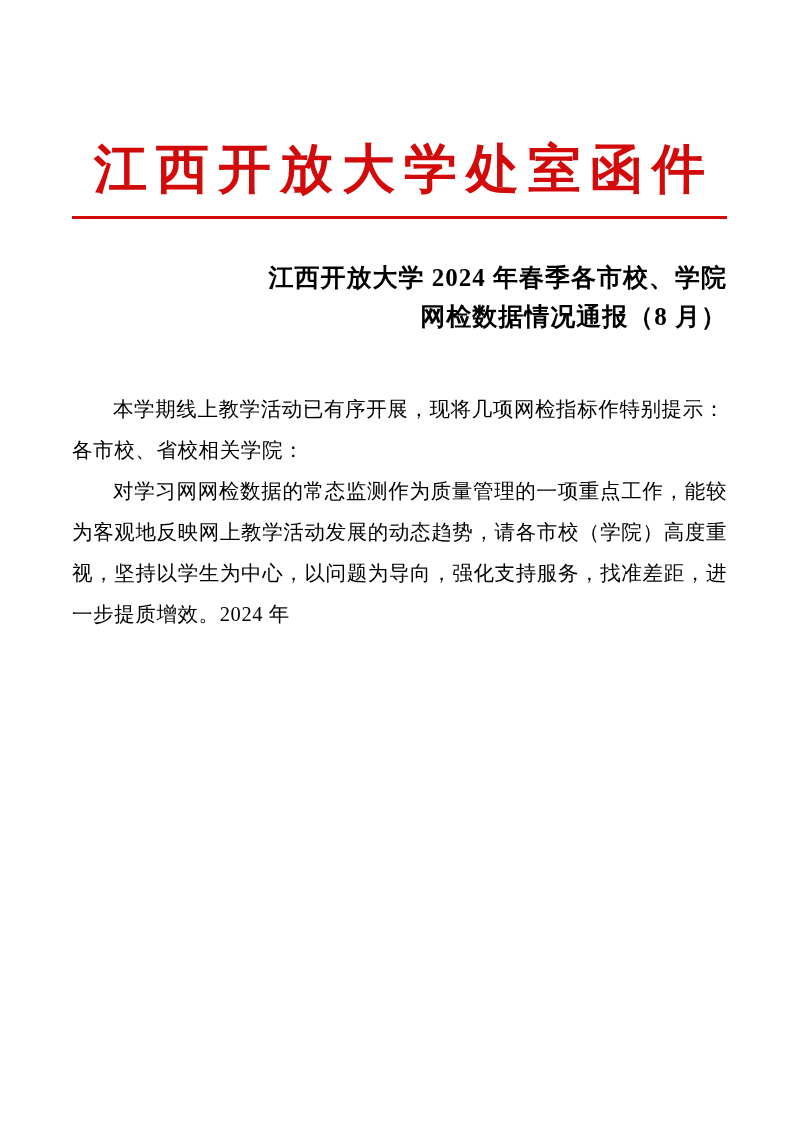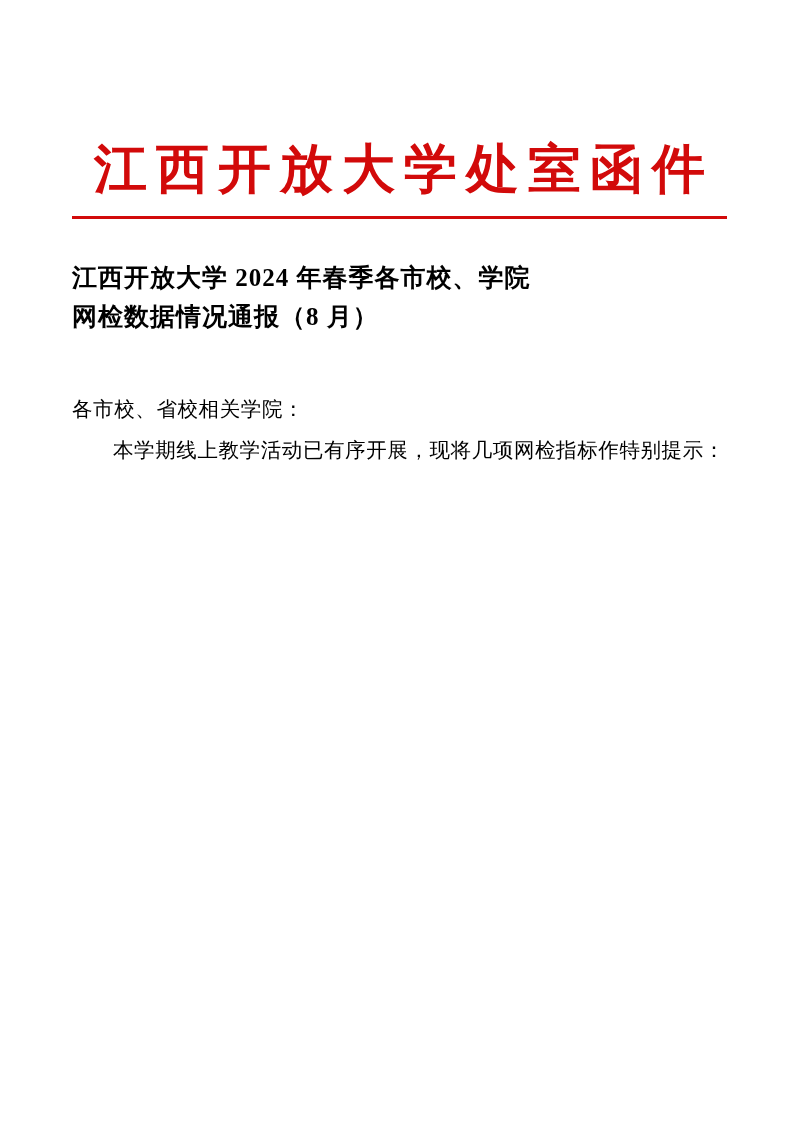--- a/index.html
+++ b/index.html
@@ -37,21 +37,21 @@
     white-space: nowrap;
   }
   .masthead-rule {
     margin-top: 18px;
     height: 3px;
     background: #d20a0a;
     width: 100%;
   }
   .doc-title {
     margin-top: 40px;
-    text-align: left;
+    text-align: right;
     font-family: "Liberation Serif", "DejaVu Serif", serif;
     font-weight: bold;
     font-size: 25px;
     line-height: 1.55;
     letter-spacing: 1px;
   }
   .doc-title .line {
     display: block;
     white-space: nowrap;
   }
@@ -79,17 +79,18 @@
     <div class="masthead-title">江西开放大学处室函件</div>
     <div class="masthead-rule"></div>
   </div>
 
   <div class="doc-title">
     <span class="line">江西开放大学 2024 年春季各市校、学院</span>
     <span class="line">网检数据情况通报（8 月）</span>
   </div>
 
   <div class="body-block">
+    <p class="para indent">本学期线上教学活动已有序开展，现将几项网检指标作特别提示：</p>
     <p class="para">各市校、省校相关学院：</p>
-    <p class="para indent">本学期线上教学活动已有序开展，现将几项网检指标作特别提示：</p>
+    <p class="para indent">对学习网网检数据的常态监测作为质量管理的一项重点工作，能较为客观地反映网上教学活动发展的动态趋势，请各市校（学院）高度重视，坚持以学生为中心，以问题为导向，强化支持服务，找准差距，进一步提质增效。2024 年</p>
   </div>
 
 </div>
 
 </body></html>

